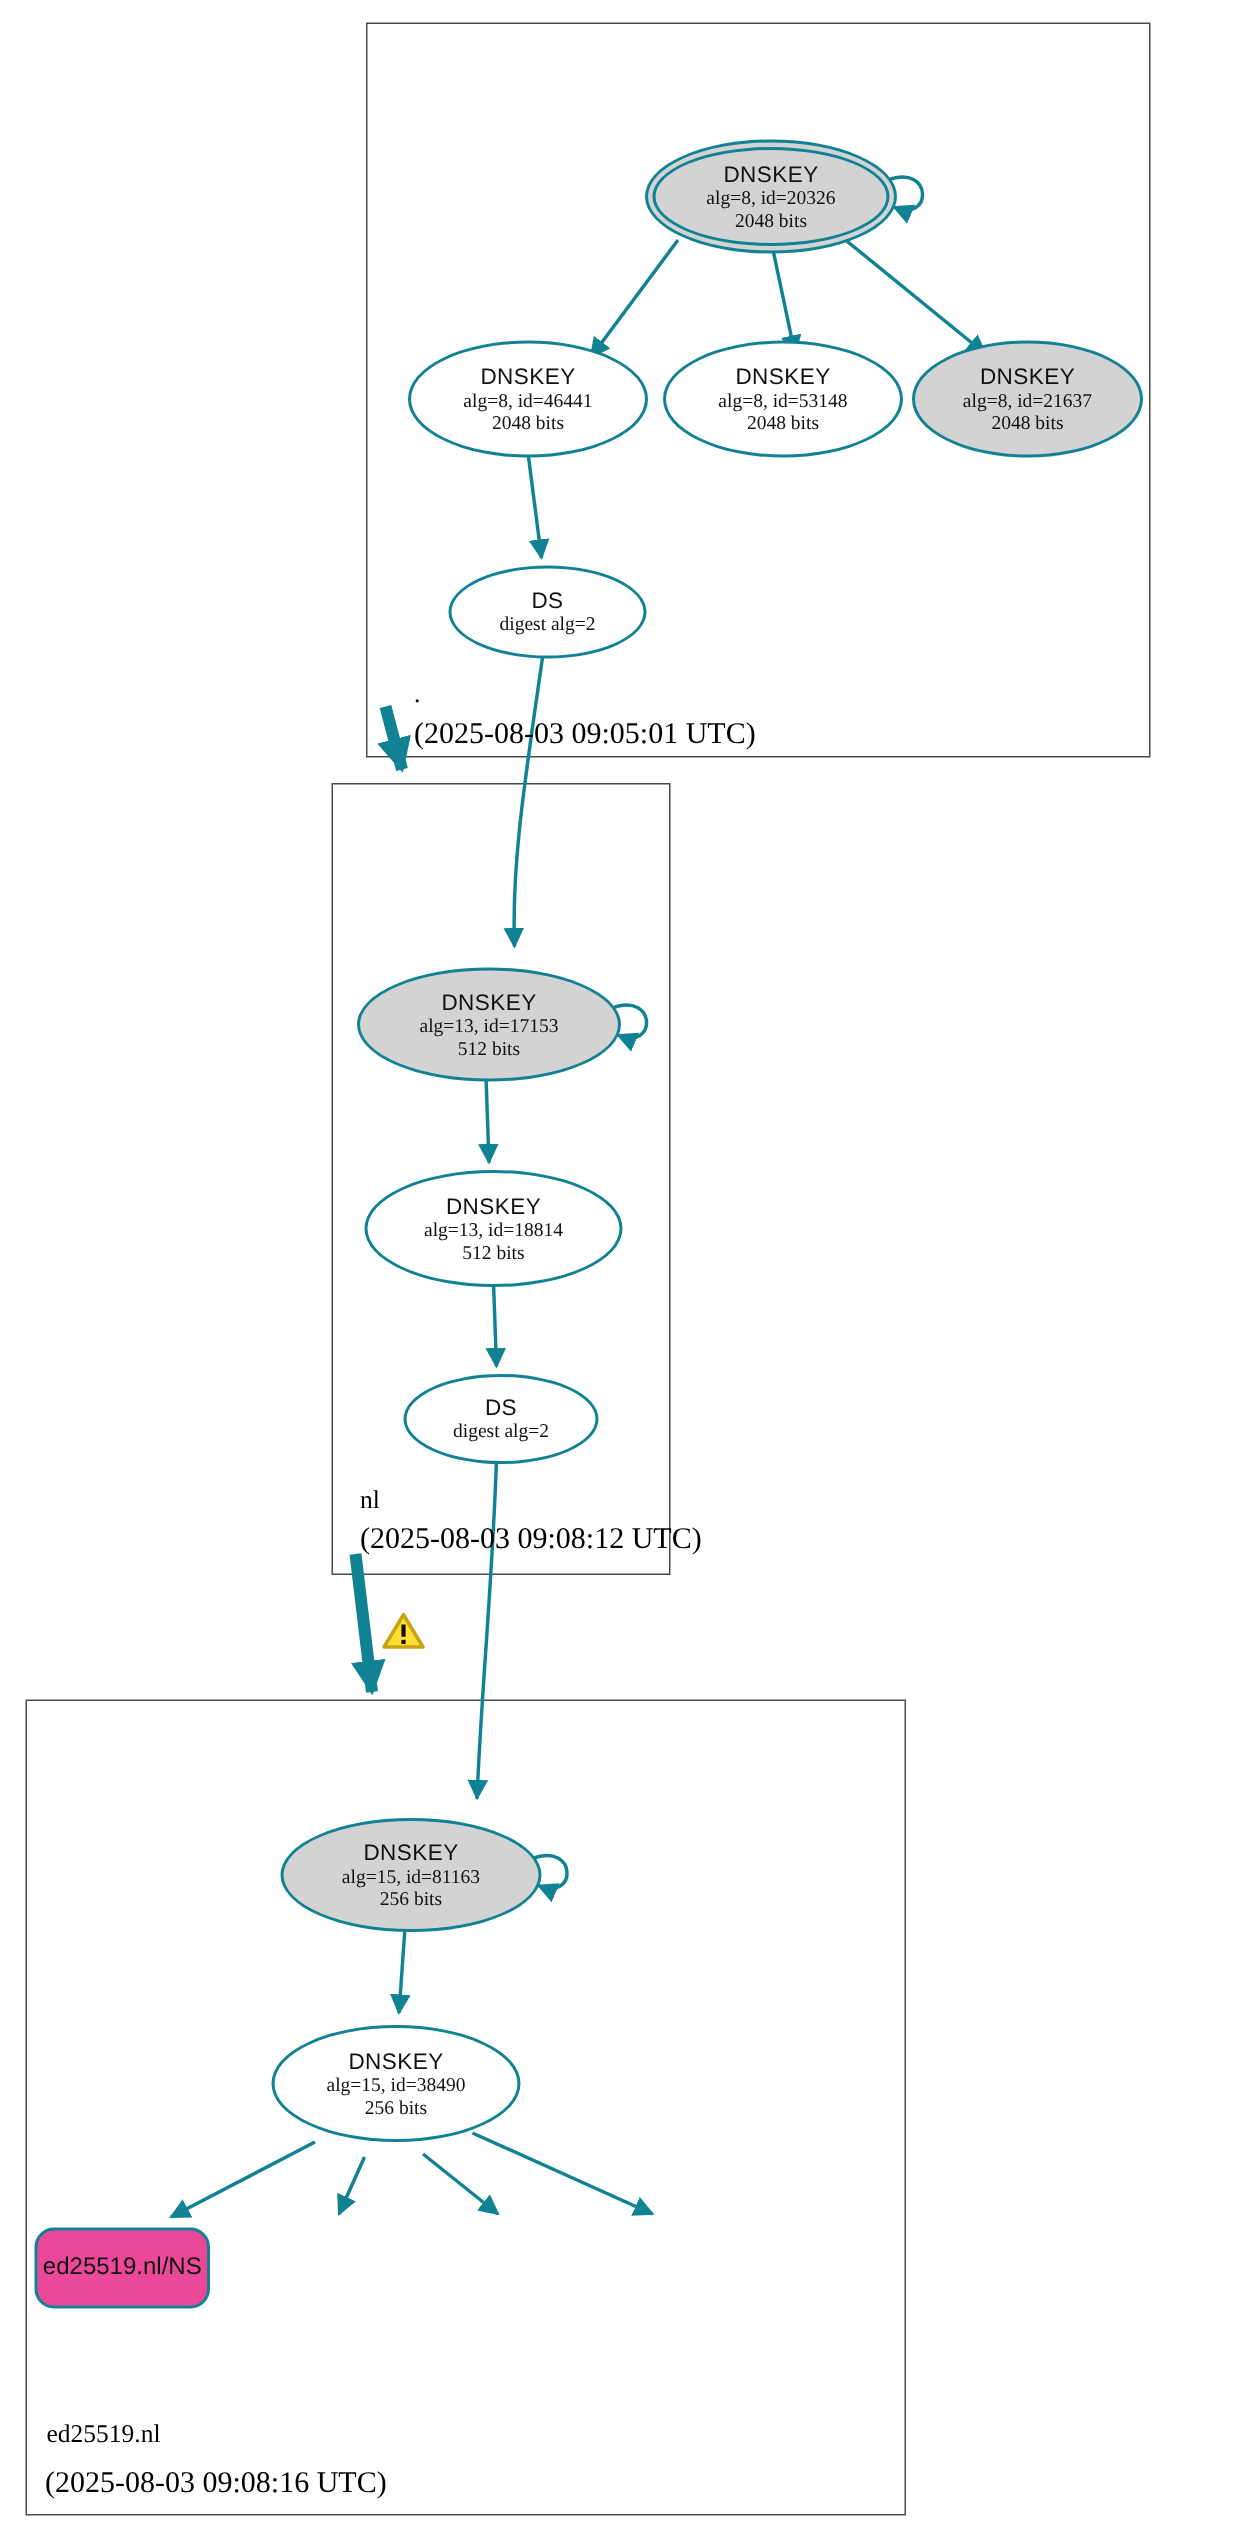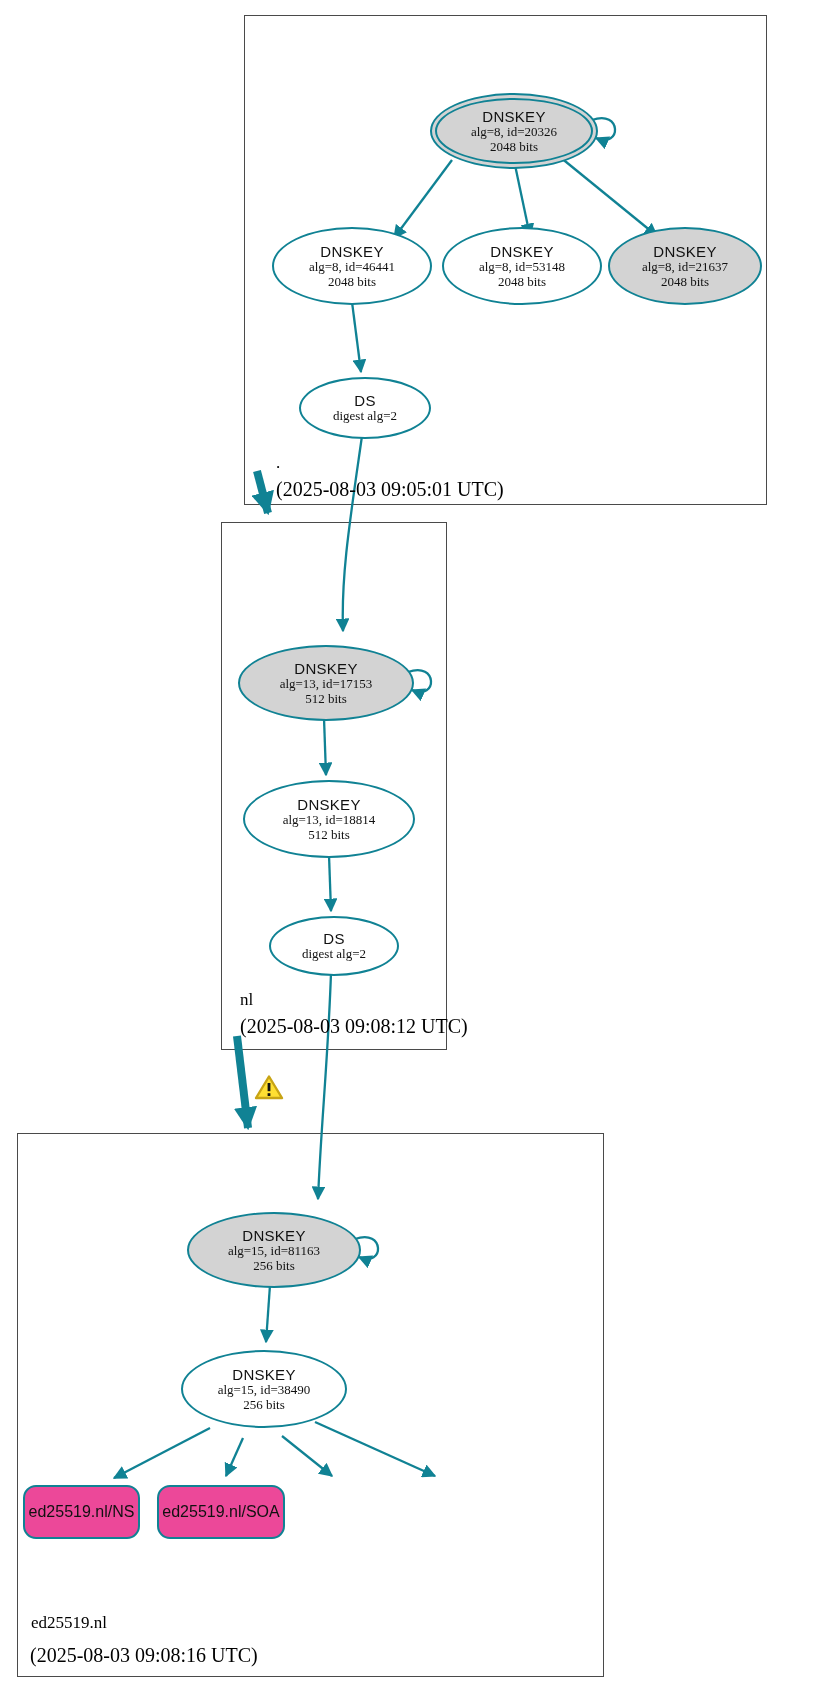--- a/index.html
+++ b/index.html
@@ -131,20 +131,17 @@
 
   <div class="node ellipse" style="left:181px;top:1350px;width:162px;height:74px">
     <span class="ntitle">DNSKEY</span>
     <span class="ndetail">alg=15, id=38490</span>
     <span class="ndetail">256 bits</span>
   </div>
 
   <div class="rrset" style="left:23px;top:1485px;width:113px;height:50px">
     <span>ed25519.nl/NS</span>
   </div>
-  <div class="rrset" style="left:157px;top:1485px;width:124px;height:50px">
-    <span>ed25519.nl/SOA</span>
-  </div>
 
   <div class="zone-label" style="left:31px;top:1613px">ed25519.nl</div>
   <div class="zone-ts" style="left:30px;top:1644px">(2025-08-03 09:08:16 UTC)</div>
 
 </div>
 
 </body></html>

